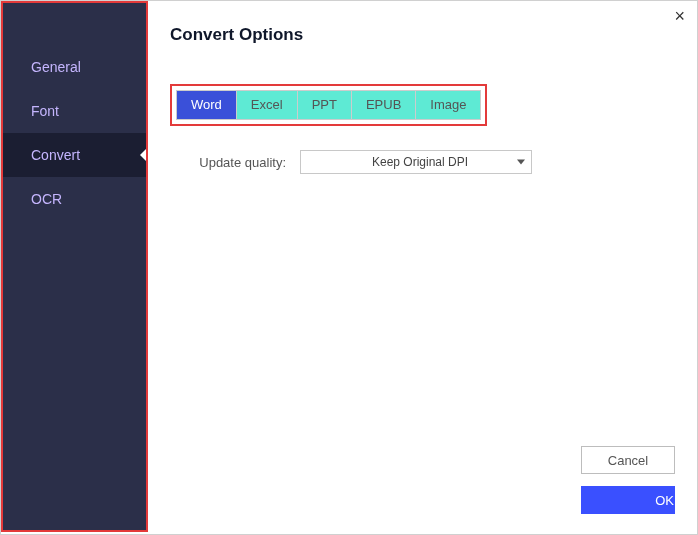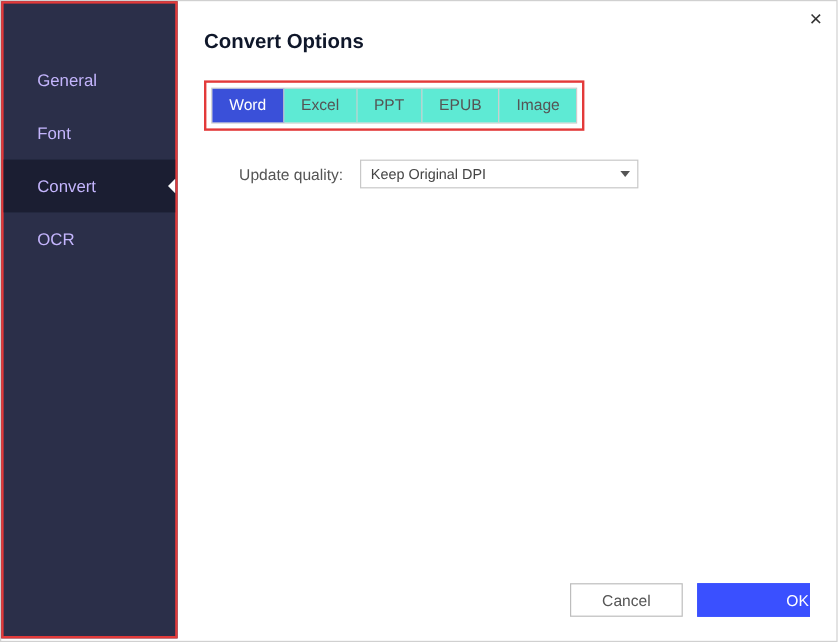--- a/index.html
+++ b/index.html
@@ -63,20 +63,21 @@
     .page-title {
       font-size: 17px;
       font-weight: 600;
       color: #0f172a;
       margin-bottom: 22px;
     }
     .tab-segment {
       display: inline-flex;
       border: 2px solid #e33a3a;
       padding: 4px 4px;
+      margin-top: 17px;
     }
     .tab-segment .inner {
       display: inline-flex;
       border: 1px solid #ccc;
     }
     .tab-btn {
       height: 28px;
       padding: 0 14px;
       font-size: 13px;
       color: #555;
@@ -107,38 +108,40 @@
       width: 232px;
       height: 24px;
       border: 1px solid #c8c8c8;
       position: relative;
       font-size: 12px;
       color: #444;
       padding-left: 8px;
       line-height: 22px;
       background: #fff;
       cursor: pointer;
+      text-align: center;
     }
     .select .caret {
       position: absolute;
       right: 6px;
       top: 50%;
       transform: translateY(-50%);
       width: 0;
       height: 0;
       border-left: 4px solid transparent;
       border-right: 4px solid transparent;
       border-top: 5px solid #555;
     }
     .footer {
       position: absolute;
       bottom: 20px;
       right: 22px;
       display: flex;
       gap: 12px;
+      flex-direction: column;
     }
     .btn {
       width: 94px;
       height: 28px;
       font-size: 13px;
       border: 1px solid #bdbdbd;
       background: #fff;
       color: #555;
       cursor: pointer;
     }

